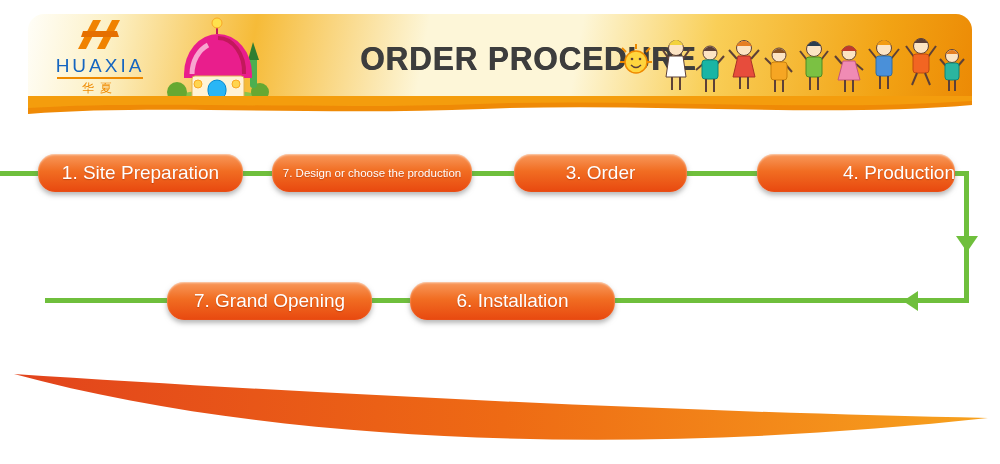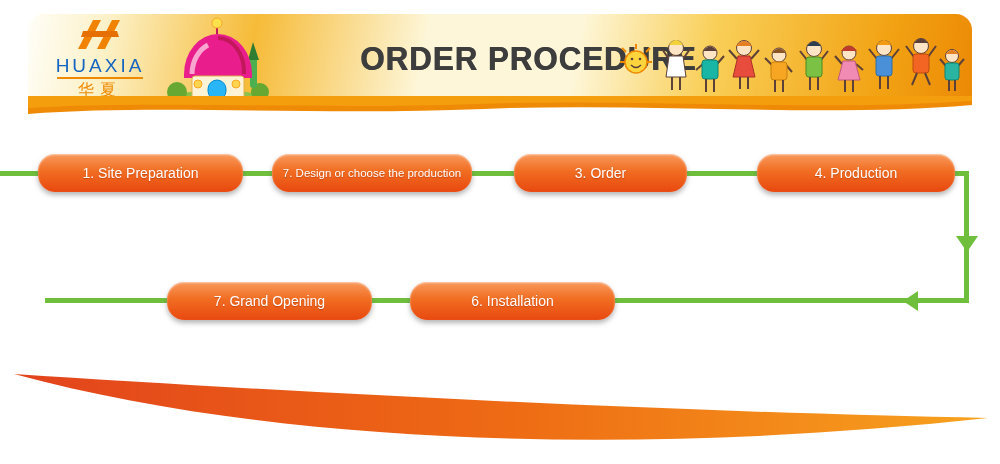--- a/index.html
+++ b/index.html
@@ -42,21 +42,21 @@
     letter-spacing: 3px;
     line-height: 1;
     text-align: center;
   }
   .logo-rule {
     width: 86px; height: 2px; background: #ef8a00;
     margin: 2px auto 1px auto;
   }
   .logo-cn {
     color: #ef8a00;
-    font-size: 16px;
+    font-size: 12px;
     letter-spacing: 6px;
   }
   .castle {
     position: absolute;
     left: 132px; top: 2px;
     width: 118px; height: 96px;
   }
   .banner-title {
     position: absolute;
     left: 332px; top: 26px;
@@ -101,32 +101,32 @@
   .step {
     position: absolute;
     height: 38px;
     z-index: 2;
     display: flex;
     align-items: center;
     justify-content: center;
     border-radius: 17px;
     background: linear-gradient(180deg, #f8995c 0%, #f16d22 45%, #e8480f 100%);
     color: #ffffff;
-    font-size: 14px;
+    font-size: 19px;
     text-shadow: 0 1px 1px rgba(120,30,0,0.35);
     box-shadow: 0 3px 5px rgba(110,110,110,0.5),
                 inset 0 1px 2px rgba(255,255,255,0.55);
     white-space: nowrap;
   }
   .row1 { top: 154px; }
   .row2 { top: 282px; }
   .step-1 { left: 38px;  width: 205px; }
   .step-2 { left: 272px; width: 200px; font-size: 11.5px; }
   .step-3 { left: 514px; width: 173px; }
-  .step-4 { left: 757px; width: 198px; }
+  .step-4 { left: 757px; width: 198px; justify-content: flex-end; }
   .step-7 { left: 135px; width: 205px; margin-left: 32px; }
   .step-6 { left: 410px; width: 205px; }
   .step-5 { left: 696px; width: 206px; }
 
   
   .swoosh {
     position: absolute;
     left: 0; top: 360px;
     width: 1000px; height: 100px;
   }

